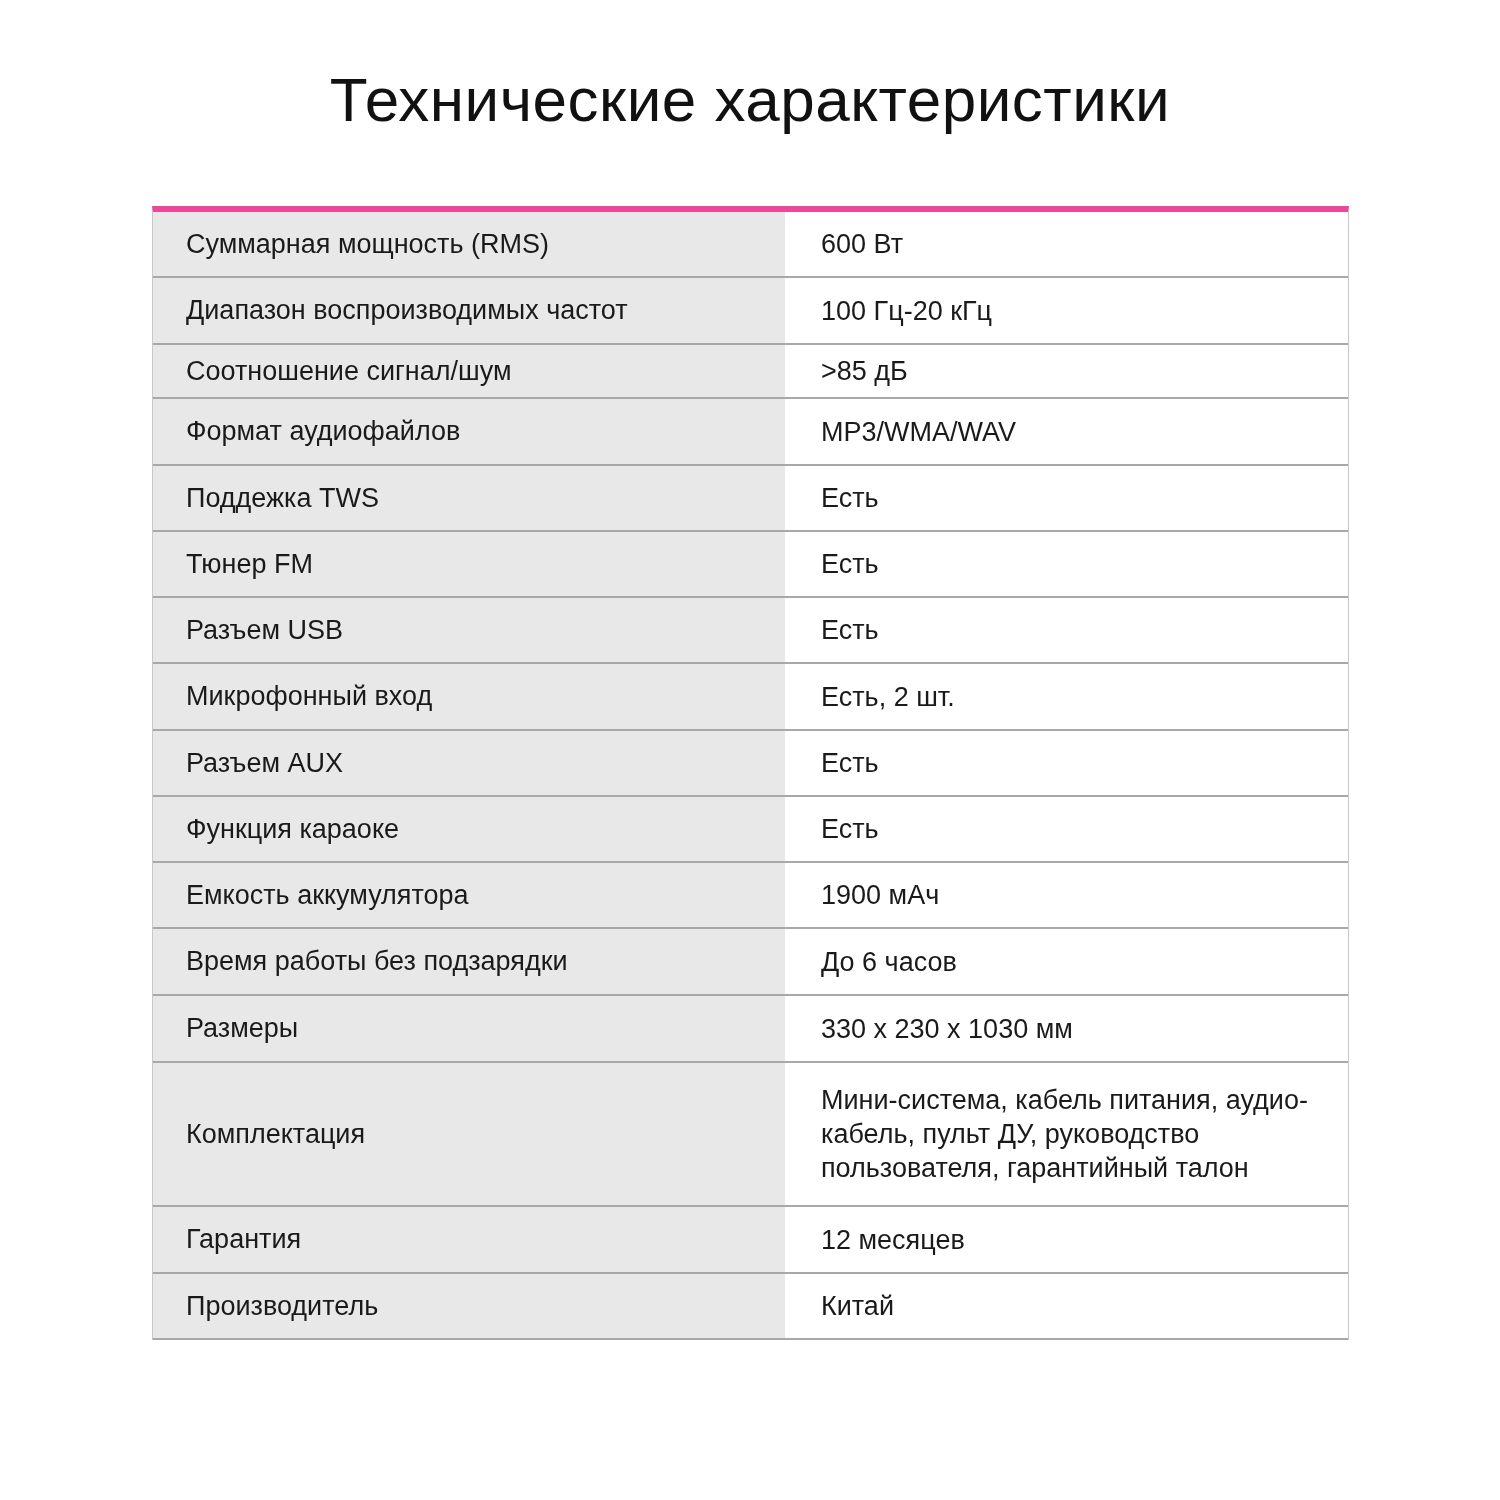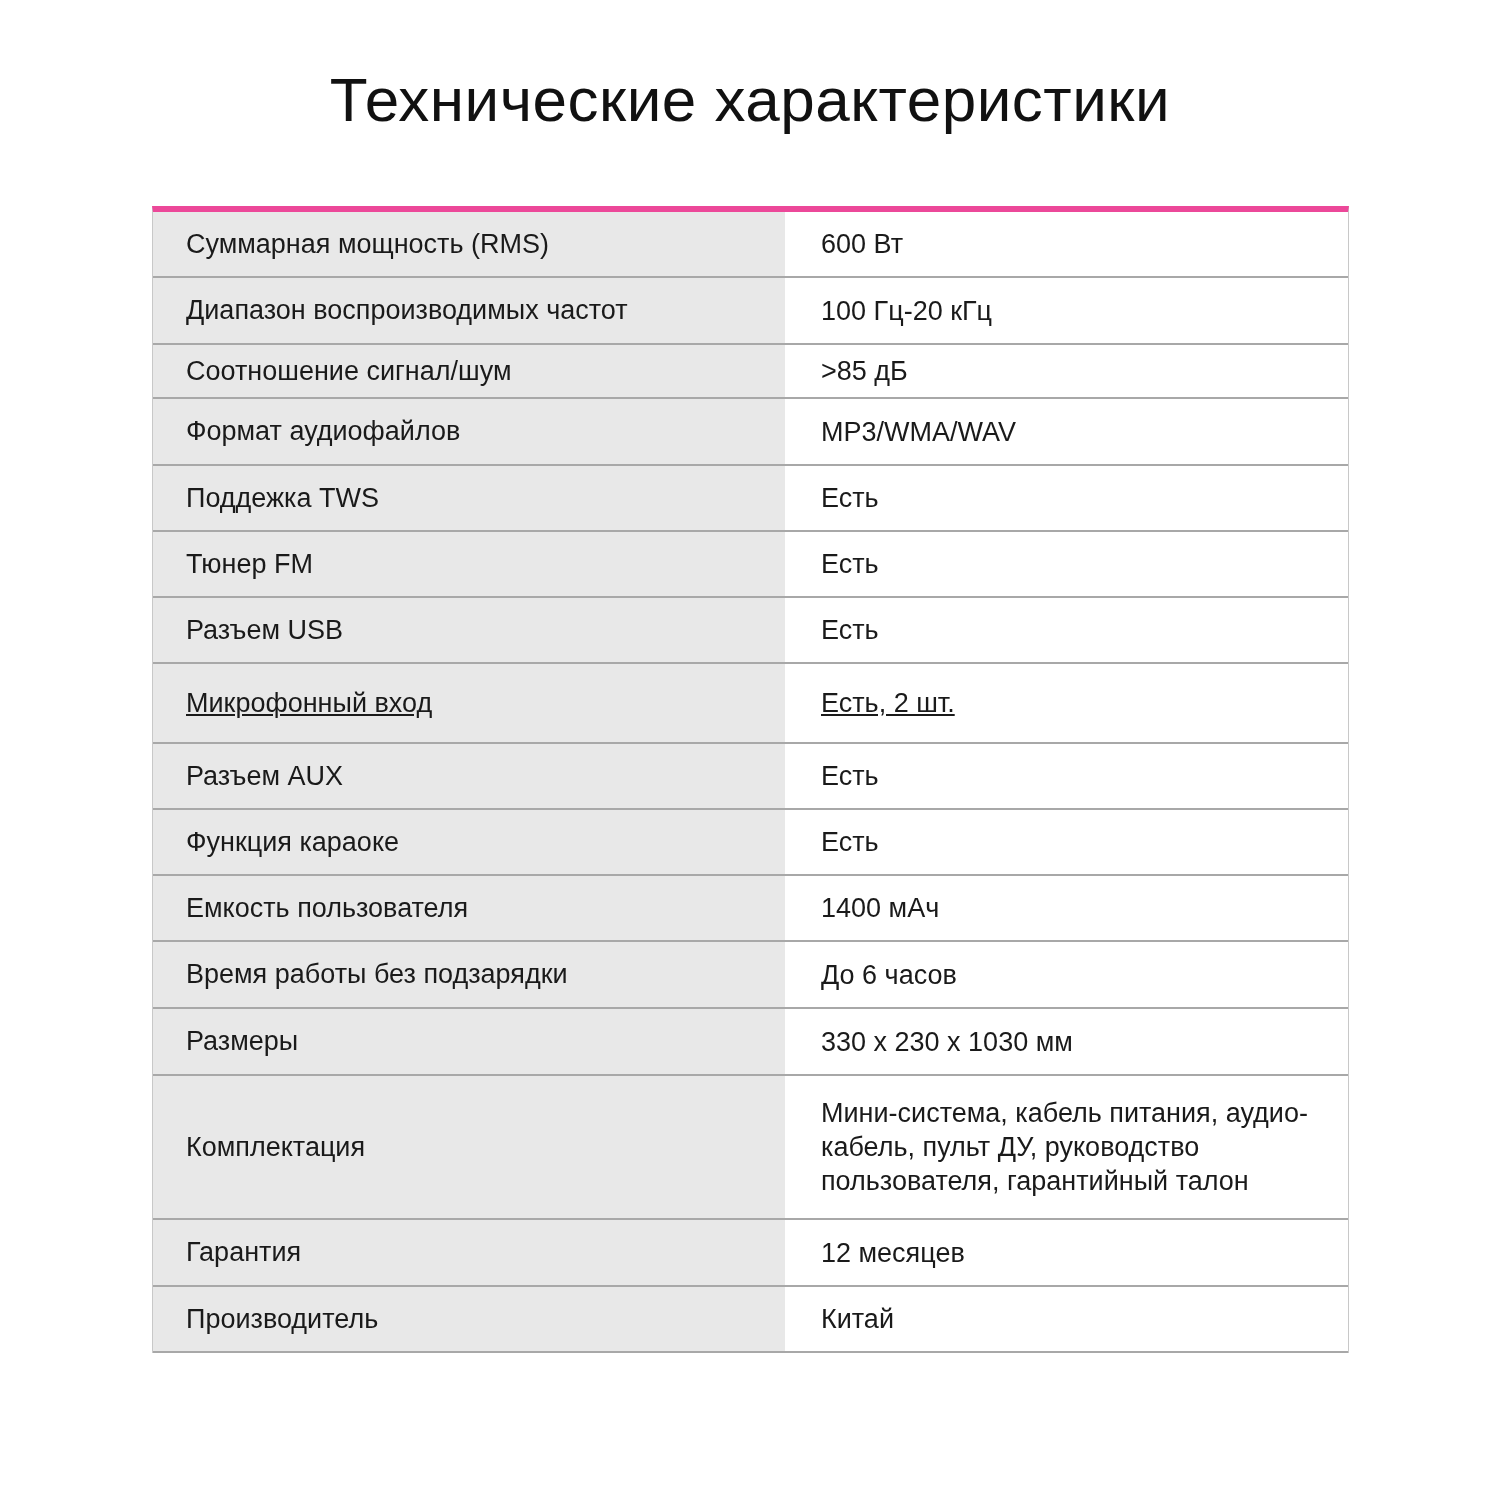--- a/index.html
+++ b/index.html
@@ -42,35 +42,35 @@
       <div class="cell-value">Есть</div>
     </div>
     <div class="row" style="height: 66px;">
       <div class="cell-label">Тюнер FM</div>
       <div class="cell-value">Есть</div>
     </div>
     <div class="row" style="height: 66px;">
       <div class="cell-label">Разъем USB</div>
       <div class="cell-value">Есть</div>
     </div>
-    <div class="row" style="height: 80px; text-decoration: underline;">
+    <div class="row" style="height: 67px;">
       <div class="cell-label">Микрофонный вход</div>
       <div class="cell-value">Есть, 2 шт.</div>
     </div>
     <div class="row" style="height: 66px;">
       <div class="cell-label">Разъем AUX</div>
       <div class="cell-value">Есть</div>
     </div>
     <div class="row" style="height: 66px;">
       <div class="cell-label">Функция караоке</div>
       <div class="cell-value">Есть</div>
     </div>
     <div class="row" style="height: 66px;">
-      <div class="cell-label">Емкость пользователя</div>
-      <div class="cell-value">1400 мАч</div>
+      <div class="cell-label">Емкость аккумулятора</div>
+      <div class="cell-value">1900 мАч</div>
     </div>
     <div class="row" style="height: 67px;">
       <div class="cell-label">Время работы без подзарядки</div>
       <div class="cell-value">До 6 часов</div>
     </div>
     <div class="row" style="height: 67px;">
       <div class="cell-label">Размеры</div>
       <div class="cell-value">330 x 230 x 1030 мм</div>
     </div>
     <div class="row" style="height: 144px;">

